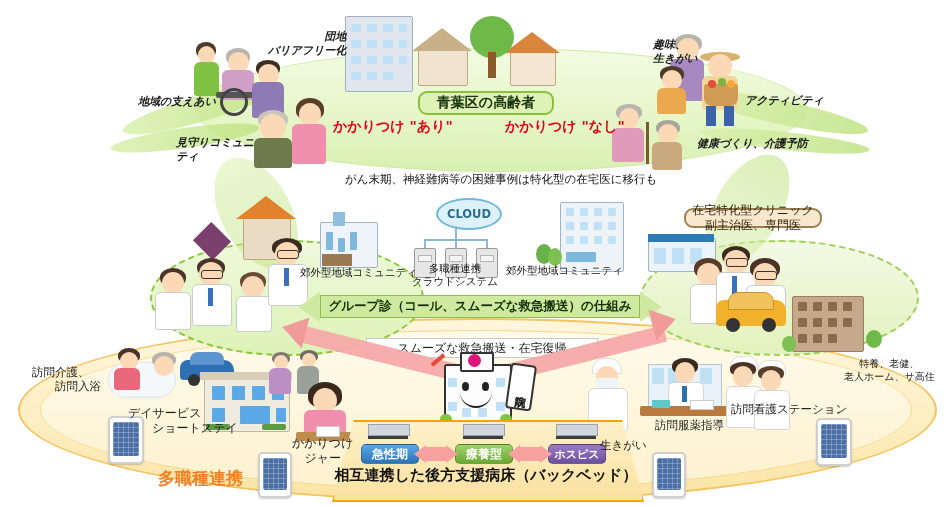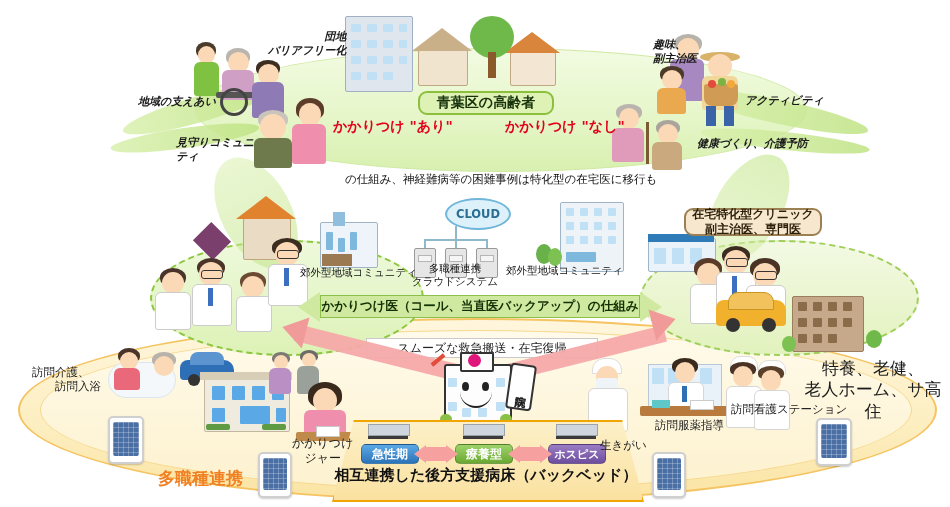--- a/index.html
+++ b/index.html
@@ -272,25 +272,25 @@
 
   <div class="lbl lbl-red" style="left:333px;top:118px;font-size:14px;">かかりつけ  "あり"</div>
   <div class="lbl lbl-red" style="left:505px;top:118px;font-size:14px;">かかりつけ  "なし"</div>
 
   <div class="lbl lbl-italic" style="left:138px;top:95px;font-size:11px;">地域の支えあい</div>
   <div class="lbl lbl-italic" style="left:268px;top:30px;font-size:11px;text-align:right;">団地
 バリアフリー化</div>
   <div class="lbl lbl-italic" style="left:176px;top:136px;font-size:11px;">見守りコミュニ
 ティ</div>
   <div class="lbl lbl-italic" style="left:653px;top:38px;font-size:11px;">趣味、
-副主治医</div>
+生きがい</div>
   <div class="lbl lbl-italic" style="left:745px;top:94px;font-size:11px;">アクティビティ</div>
   <div class="lbl lbl-italic" style="left:697px;top:137px;font-size:11px;">健康づくり、介護予防</div>
 
-  <div class="lbl" style="left:345px;top:172px;font-size:11.5px;color:#111;">の仕組み、神経難病等の困難事例は特化型の在宅医に移行も</div>
+  <div class="lbl" style="left:345px;top:172px;font-size:11.5px;color:#111;">がん末期、神経難病等の困難事例は特化型の在宅医に移行も</div>
 
   <div class="bldg" style="left:243px;top:218px;width:46px;height:40px;background:#eadcc4;border:1px solid #bda77f;"></div>
   <div class="roof" style="left:236px;top:196px;border-left:30px solid transparent;border-right:30px solid transparent;border-bottom:23px solid #e1822e;"></div>
   <div class="abs" style="left:198px;top:228px;width:28px;height:26px;background:#7b3f6e;transform:rotate(45deg);"></div>
 
   <div class="person">
     <div class="hair" style="left:160px;top:268px;width:26px;height:18px;background:#4a342a;"></div>
     <div class="head" style="left:162px;top:272px;width:22px;height:22px;background:#fcd9b6;"></div>
     <div class="body" style="left:155px;top:292px;width:34px;height:36px;background:#ffffff;border:1px solid #ccc;"></div>
   </div>
@@ -315,21 +315,21 @@
   </div>
 
 
   <div class="bldg" style="left:320px;top:222px;width:56px;height:44px;background:#eef4f9;border:1px solid #9fb4c6;"></div>
   <div class="abs" style="left:333px;top:212px;width:12px;height:14px;background:#8fbfdc;"></div>
   <div class="win" style="left:326px;top:232px;width:7px;height:18px;background:#7fb8dd;"></div>
   <div class="win" style="left:338px;top:238px;width:7px;height:14px;background:#7fb8dd;"></div>
   <div class="win" style="left:350px;top:232px;width:7px;height:18px;background:#7fb8dd;"></div>
   <div class="abs" style="left:322px;top:254px;width:30px;height:12px;background:#9b7a52;"></div>
 
-  <div class="cloud" style="left:445px;top:198px;width:62px;height:28px;font-size:11.5px;">CLOUD</div>
+  <div class="cloud" style="left:436px;top:198px;width:62px;height:28px;font-size:11.5px;">CLOUD</div>
   <div class="abs" style="left:455px;top:226px;width:2px;height:14px;background:#8fb8cc;"></div>
   <div class="abs" style="left:424px;top:239px;width:64px;height:2px;background:#8fb8cc;"></div>
   <div class="abs" style="left:424px;top:239px;width:2px;height:10px;background:#8fb8cc;"></div>
   <div class="abs" style="left:455px;top:239px;width:2px;height:10px;background:#8fb8cc;"></div>
   <div class="abs" style="left:486px;top:239px;width:2px;height:10px;background:#8fb8cc;"></div>
   <div class="server" style="left:414px;top:248px;width:20px;height:28px;"></div>
   <div class="server" style="left:445px;top:248px;width:20px;height:28px;"></div>
   <div class="server" style="left:476px;top:248px;width:20px;height:28px;"></div>
 
   <div class="bldg" style="left:560px;top:202px;width:62px;height:68px;background:#eef3f8;border:1px solid #9fb4c6;"></div>
@@ -392,26 +392,26 @@
   <div class="win" style="left:798px;top:318px;width:9px;height:9px;background:#8a6c4a;"></div>
   <div class="win" style="left:813px;top:318px;width:9px;height:9px;background:#8a6c4a;"></div>
   <div class="win" style="left:828px;top:318px;width:9px;height:9px;background:#8a6c4a;"></div>
   <div class="win" style="left:843px;top:318px;width:9px;height:9px;background:#8a6c4a;"></div>
   <div class="win" style="left:798px;top:334px;width:9px;height:9px;background:#8a6c4a;"></div>
   <div class="win" style="left:813px;top:334px;width:9px;height:9px;background:#8a6c4a;"></div>
   <div class="win" style="left:828px;top:334px;width:9px;height:9px;background:#8a6c4a;"></div>
   <div class="tree-top" style="left:866px;top:330px;width:16px;height:18px;background:#6fb94b;"></div>
   <div class="tree-top" style="left:782px;top:336px;width:14px;height:16px;background:#7ec153;"></div>
 
-  <div class="box box-tan" style="left:684px;top:208px;width:138px;height:28px;font-size:12px;font-weight:bold;">在宅特化型クリニック
+  <div class="box box-tan" style="left:684px;top:208px;width:138px;height:20px;font-size:12px;font-weight:normal;">在宅特化型クリニック
 副主治医、専門医</div>
 
   <div class="arrow-head" style="left:298px;top:292px;border-top:15px solid transparent;border-bottom:15px solid transparent;border-right:22px solid #cfe9a0;"></div>
   <div class="arrow-head" style="left:640px;top:292px;border-top:15px solid transparent;border-bottom:15px solid transparent;border-left:22px solid #cfe9a0;"></div>
-  <div class="band band-green" style="left:320px;top:295px;width:320px;height:23px;font-size:12.5px;font-weight:bold;">かかりつけ医（コール、当直医バックアップ）の仕組み</div>
+  <div class="band band-green" style="left:320px;top:295px;width:320px;height:23px;font-size:12.5px;font-weight:bold;">グループ診（コール、スムーズな救急搬送）の仕組み</div>
   <div class="band band-white" style="left:366px;top:338px;width:232px;height:20px;font-size:12px;">スムーズな救急搬送・在宅復帰</div>
 
   <div class="pink-arm" style="left:296px;top:324px;width:170px;height:17px;transform:rotate(14deg);transform-origin:left center;"></div>
   <div class="pink-tri" style="left:282px;top:314px;border-top:16px solid transparent;border-bottom:16px solid transparent;border-right:24px solid #f19a9a;transform:rotate(14deg);"></div>
   <div class="pink-arm" style="left:500px;top:366px;width:170px;height:17px;transform:rotate(-14deg);transform-origin:left center;"></div>
   <div class="pink-tri" style="left:652px;top:306px;border-top:16px solid transparent;border-bottom:16px solid transparent;border-left:24px solid #f19a9a;transform:rotate(-14deg);"></div>
 
   <div class="abs" style="left:108px;top:362px;width:66px;height:34px;background:#f4f8fb;border-radius:24px;border:1px solid #dbe6ee;"></div>
   <div class="person">
     <div class="hair" style="left:152px;top:352px;width:24px;height:15px;background:#b7b2aa;"></div>
@@ -546,23 +546,25 @@
   <div class="pinkarrow-small" style="left:446px;top:445px;border-left:12px solid #f6a0a0;"></div>
 
   <div class="abs" style="left:518px;top:447px;width:22px;height:14px;background:#f6a0a0;"></div>
   <div class="pinkarrow-small" style="left:508px;top:445px;border-right:12px solid #f6a0a0;"></div>
   <div class="pinkarrow-small" style="left:540px;top:445px;border-left:12px solid #f6a0a0;"></div>
 
   <div class="plate-caption" style="font-size:15px;">相互連携した後方支援病床（バックベッド）</div>
 
   <div class="lbl" style="left:32px;top:365px;font-size:11.5px;">訪問介護、
 　　訪問入浴</div>
+  <div class="lbl" style="left:128px;top:406px;font-size:12px;">デイサービス
+　　ショートステイ</div>
   <div class="lbl" style="left:292px;top:436px;font-size:12px;text-align:center;">かかりつけ
 ジャー</div>
   <div class="lbl" style="left:600px;top:438px;font-size:11.5px;">生きがい</div>
   <div class="lbl" style="left:655px;top:418px;font-size:11.5px;">訪問服薬指導</div>
   <div class="lbl" style="left:731px;top:402px;font-size:11.5px;">訪問看護ステーション</div>
-  <div class="lbl" style="left:796px;top:358px;font-size:17px;text-align:center;">特養、老健、
+  <div class="lbl" style="left:844px;top:358px;font-size:10px;text-align:center;">特養、老健、
 老人ホーム、サ高住</div>
 
   <div class="lbl lbl-orange" style="left:158px;top:468px;font-size:17px;">多職種連携</div>
 
 </div>
 
 </body></html>

